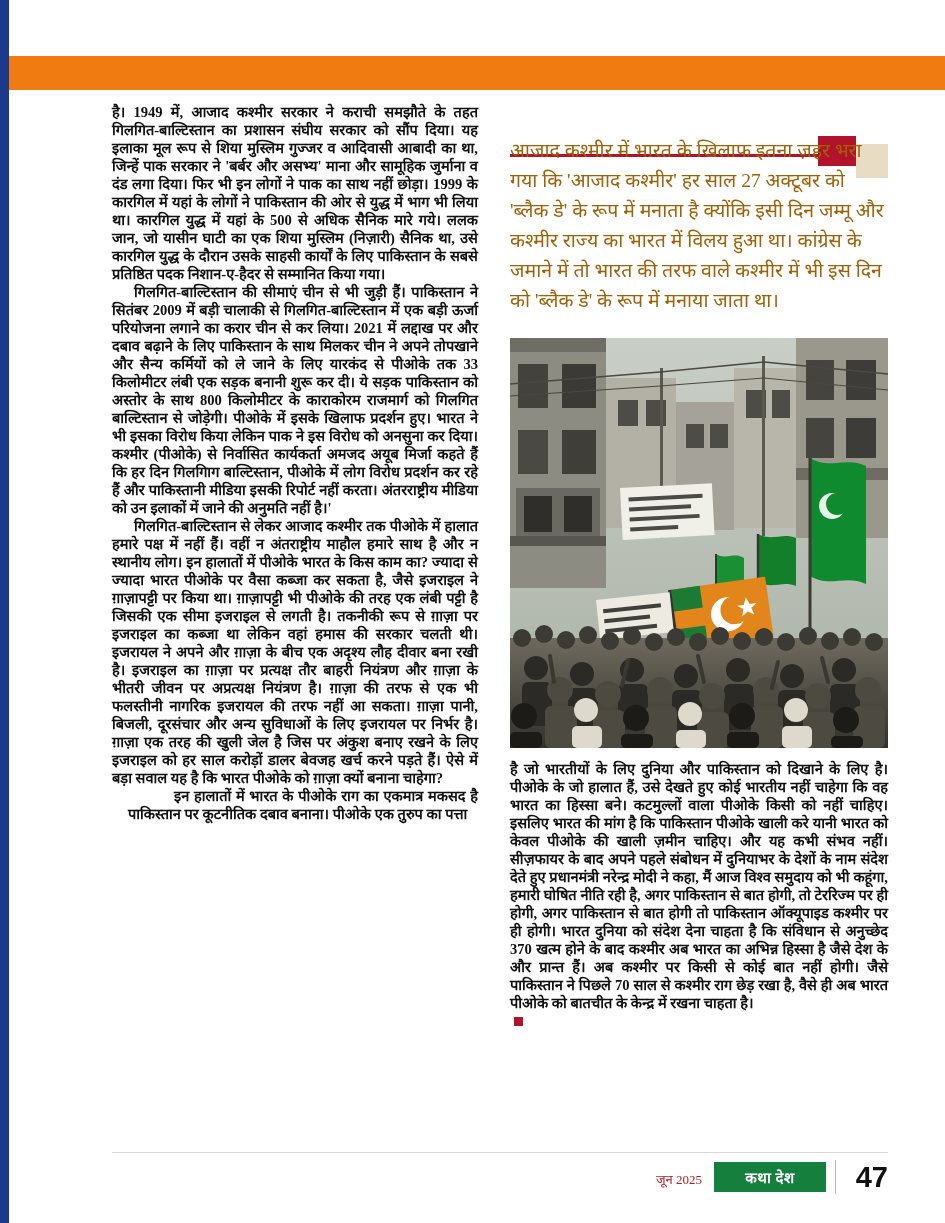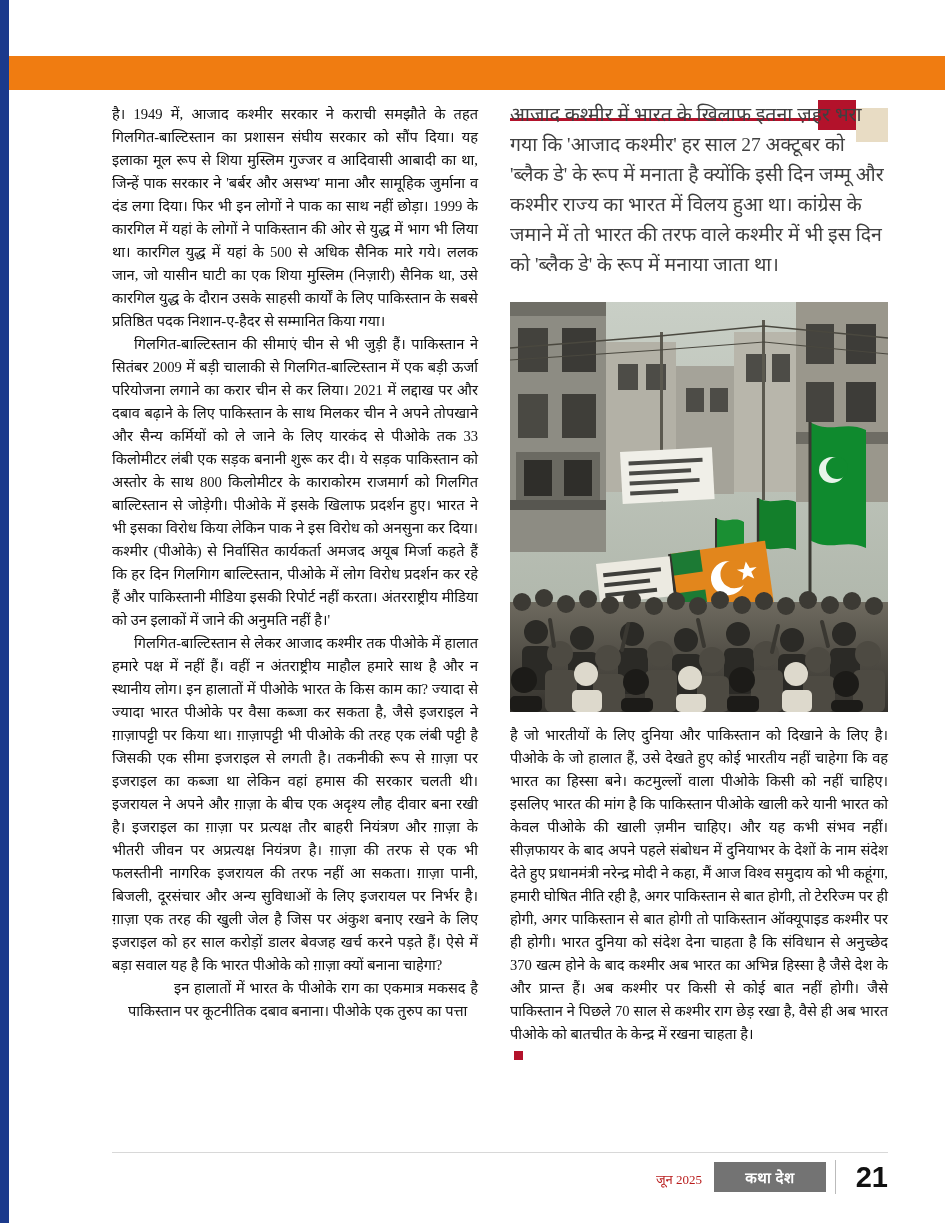--- a/index.html
+++ b/index.html
@@ -63,24 +63,25 @@
     position: absolute;
     left: 398px; top: 0;
     width: 378px;
   }
 
   
   p.body {
     margin: 0 0 0 0;
     font-family: "Liberation Serif", serif;
     font-size: 14.6px;
-    line-height: 23px;
+    line-height: 18px;
     text-align: justify;
     color: #111111;
     text-indent: 22px;
+    font-weight: bold;
   }
   p.body.noindent { text-indent: 0; }
 
   h2.subhead {
     margin: 13px 0 6px 0;
     font-family: "Liberation Serif", serif;
     font-size: 16px;
     font-weight: bold;
     color: #000000;
     text-align: left;
@@ -109,24 +110,25 @@
     background: #b3122b;
   }
   .pq-corner .sq-tan {
     position: absolute;
     left: 38px; top: 8px;
     width: 32px; height: 34px;
     background: #e8dcc4;
   }
   .pq-text {
     position: relative;
+    margin-top: 36px;
     font-family: "Liberation Serif", serif;
     font-size: 19.5px;
     line-height: 30px;
-    color: #404040;
+    color: #a16207;
     text-align: left;
     font-weight: normal;
   }
 
   
   .photo {
     position: relative;
     margin-top: 22px;
     width: 378px;
     height: 410px;
@@ -161,21 +163,21 @@
     font-family: "Liberation Serif", serif;
     font-size: 13px;
     color: #b91c1c;
   }
   .footer-logo {
     position: absolute;
     right: 62px;
     top: 4px;
     width: 112px;
     height: 30px;
-    background: #737373;
+    background: #15803d;
     color: #ffffff;
     font-family: "Liberation Serif", serif;
     font-size: 15px;
     font-weight: bold;
     letter-spacing: 0.5px;
     display: flex;
     align-items: center;
     justify-content: center;
   }
   .footer-pageno {
@@ -418,16 +420,16 @@
       <span class="endmark"></span>
     </div>
   </div>
 
   <div class="footer-rule"></div>
 
   <div class="footer">
     <div class="footer-date">जून 2025</div>
     <div class="footer-logo">कथा देश</div>
     <div class="footer-divider"></div>
-    <div class="footer-pageno">21</div>
+    <div class="footer-pageno">47</div>
   </div>
 
 </div>
 
 </body></html>

